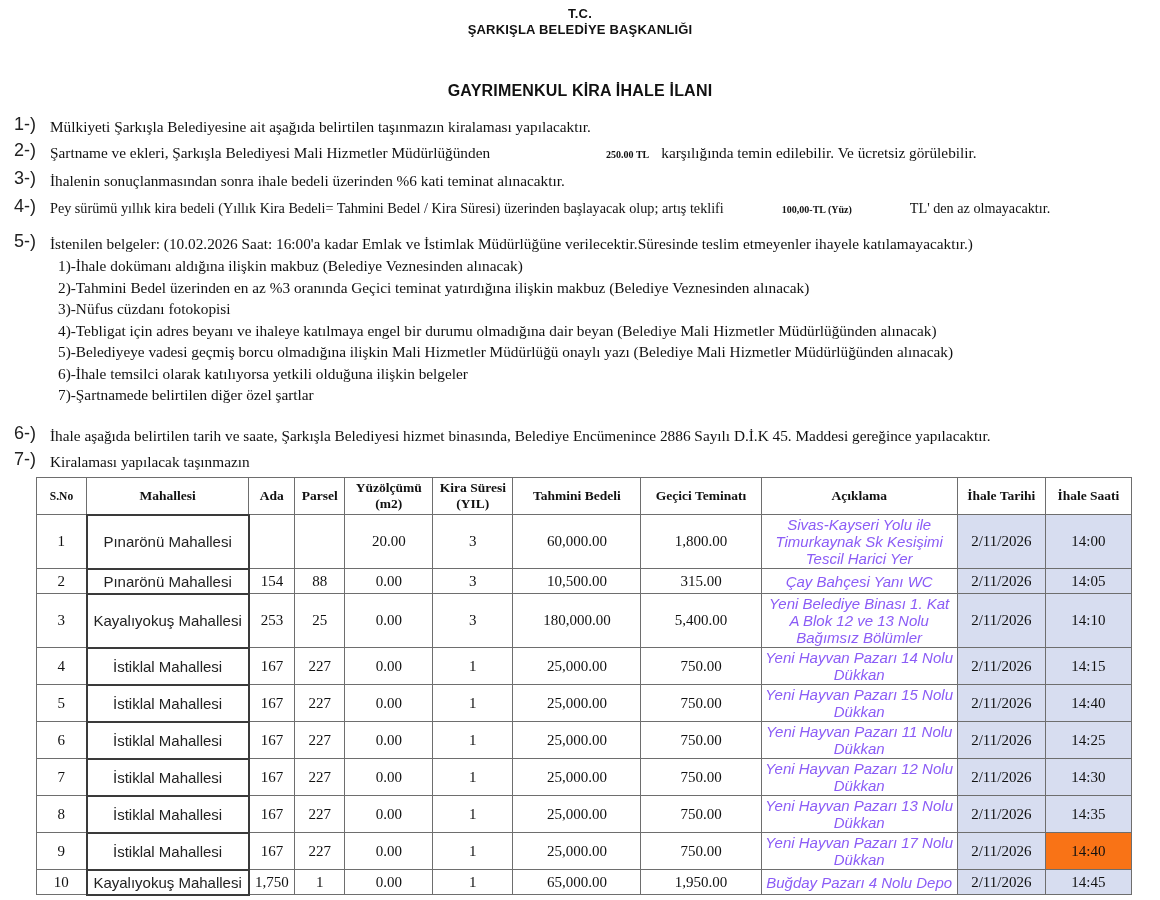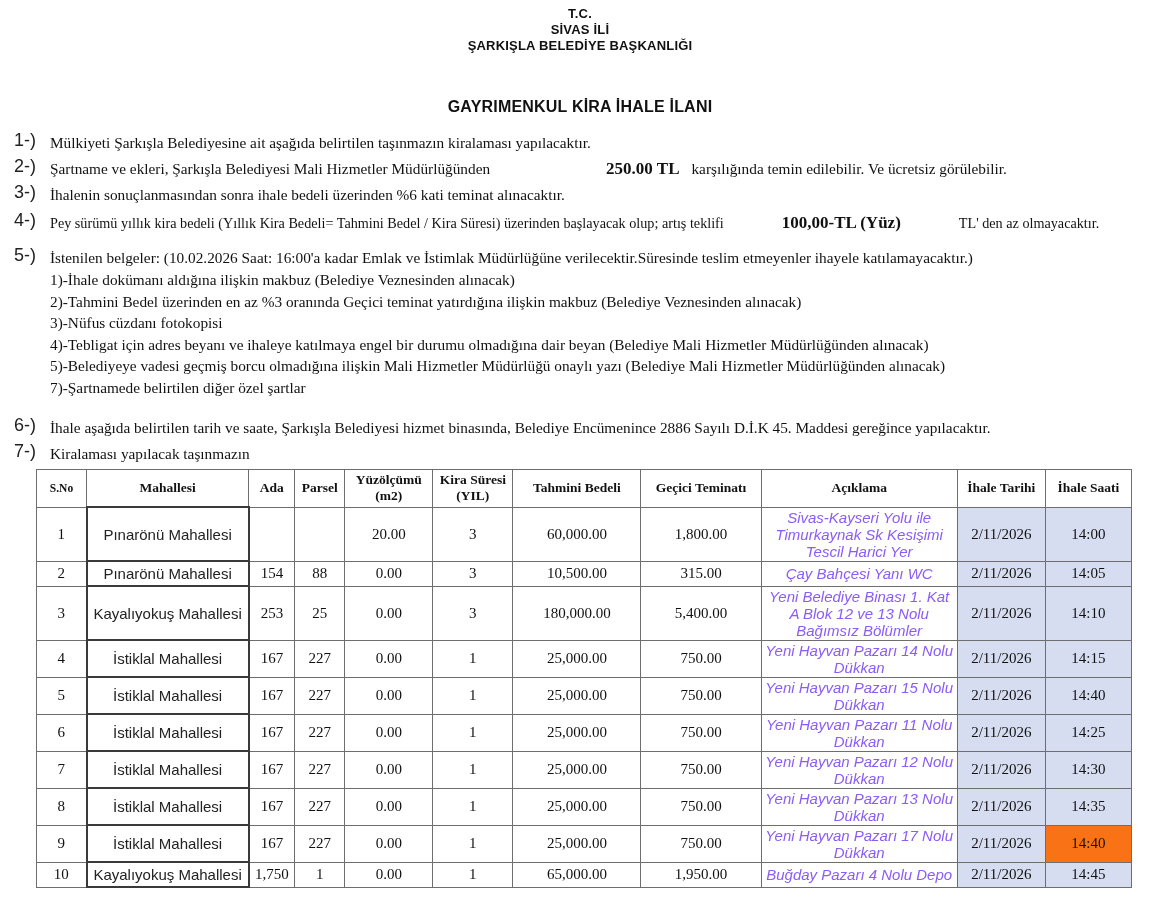--- a/index.html
+++ b/index.html
@@ -40,25 +40,25 @@
     color:#222;
   }
   .item .txt{
     font-family:"Liberation Serif", serif;
     font-size:15.3px;line-height:21px;
     padding-top:2px;
   }
   .item.gap-sm{margin-top:5px;}
   .item.gap-md{margin-top:11px;}
   .item.gap-lg{margin-top:17px;}
-  .item .txt b.money{font-size:17px;}
+  .item .txt b.money{font-size:10px;}
   .sp-wide{margin-left:116px;margin-right:12px;}
   .sp-mid{margin-left:58px;margin-right:58px;}
   .item4-txt{font-size:14.2px !important;text-align:center;}
-  .sublist{margin-top:1px;}
+  .sublist{margin-top:1px;margin-left:8px;}
   .subitem{font-size:15.3px;line-height:21.5px;}
   
   table.tender{
     border-collapse:collapse;
     table-layout:fixed;
     margin:5px 0 0 36px;
     width:1096px;
     border:1px solid #3a3a3a;
   }
   table.tender th, table.tender td{
@@ -108,21 +108,20 @@
   td.c-tarih{vertical-align:bottom;font-size:14.5px;padding-bottom:2px;}
   td.c-saat{vertical-align:bottom;font-size:15px;padding-bottom:2px;}
 </style>
 </head>
 <body>
 
 <div class="page">
 
   <div class="doc-header">
     <div>T.C.</div>
-    <div>SİVAS İLİ</div>
     <div>ŞARKIŞLA BELEDİYE BAŞKANLIĞI</div>
   </div>
 
   <div class="doc-title">GAYRIMENKUL KİRA İHALE İLANI</div>
 
   <div class="items">
 
     <div class="item">
       <span class="num">1-)</span>
       <span class="txt">Mülkiyeti Şarkışla Belediyesine ait aşağıda belirtilen taşınmazın kiralaması yapılacaktır.</span>
@@ -146,20 +145,21 @@
     <div class="item gap-md">
       <span class="num">5-)</span>
       <span class="txt">
         <span>İstenilen belgeler: (10.02.2026 Saat: 16:00'a kadar Emlak ve İstimlak Müdürlüğüne verilecektir.Süresinde teslim etmeyenler ihayele katılamayacaktır.)</span>
         <div class="sublist">
           <div class="subitem">1)-İhale dokümanı aldığına ilişkin makbuz (Belediye Veznesinden alınacak)</div>
           <div class="subitem">2)-Tahmini Bedel üzerinden en az %3 oranında Geçici teminat yatırdığına ilişkin makbuz (Belediye Veznesinden alınacak)</div>
           <div class="subitem">3)-Nüfus cüzdanı fotokopisi</div>
           <div class="subitem">4)-Tebligat için adres beyanı ve ihaleye katılmaya engel bir durumu olmadığına dair beyan (Belediye Mali Hizmetler Müdürlüğünden alınacak)</div>
           <div class="subitem">5)-Belediyeye vadesi geçmiş borcu olmadığına ilişkin Mali Hizmetler Müdürlüğü onaylı  yazı (Belediye Mali Hizmetler Müdürlüğünden alınacak)</div>
+          <div class="subitem">6)-İhale temsilci olarak katılıyorsa yetkili olduğuna ilişkin belgeler</div>
           <div class="subitem">7)-Şartnamede belirtilen diğer özel şartlar</div>
         </div>
       </span>
     </div>
 
     <div class="item gap-lg">
       <span class="num">6-)</span>
       <span class="txt">İhale aşağıda belirtilen tarih ve saate, Şarkışla Belediyesi hizmet binasında, Belediye Encümenince 2886 Sayılı D.İ.K 45. Maddesi gereğince  yapılacaktır.</span>
     </div>
 

